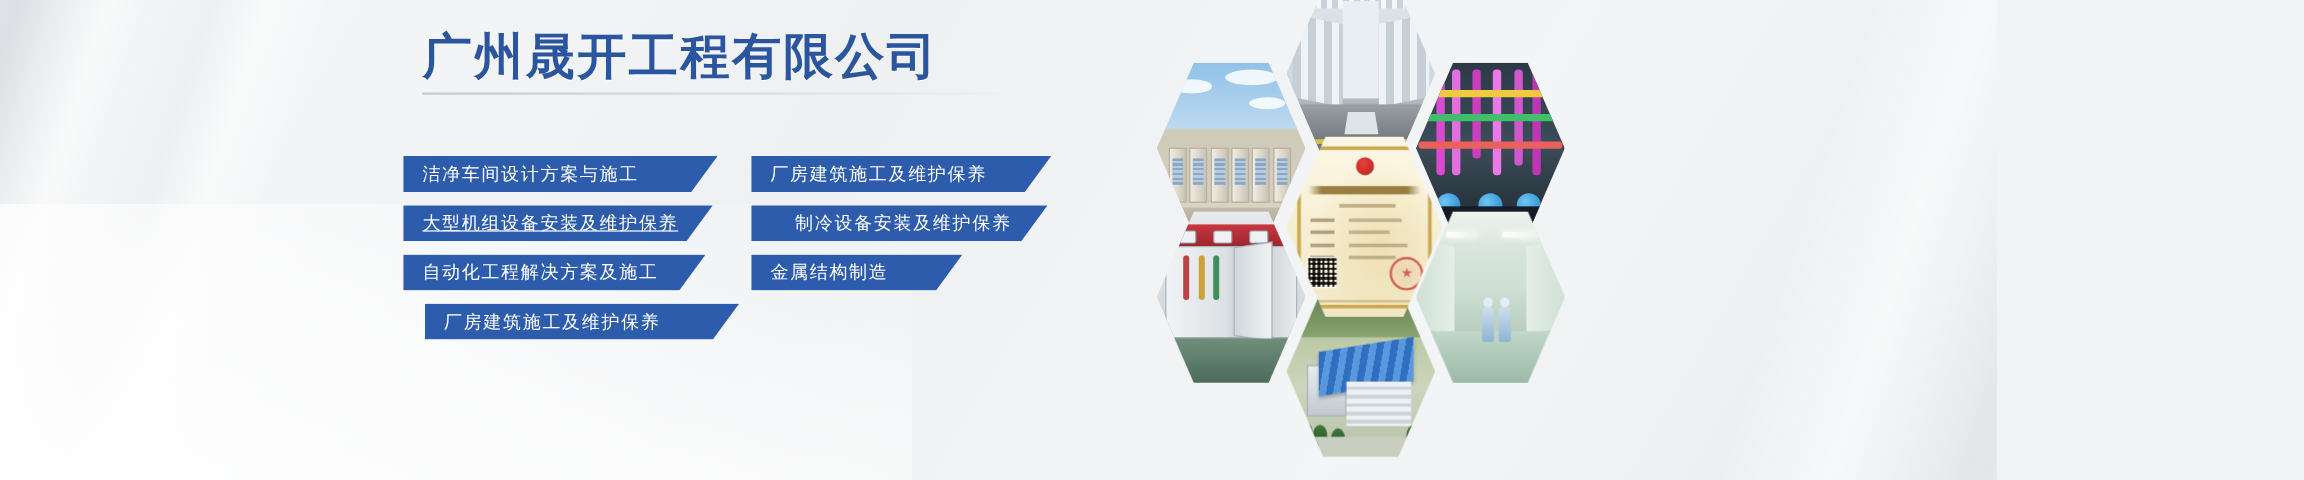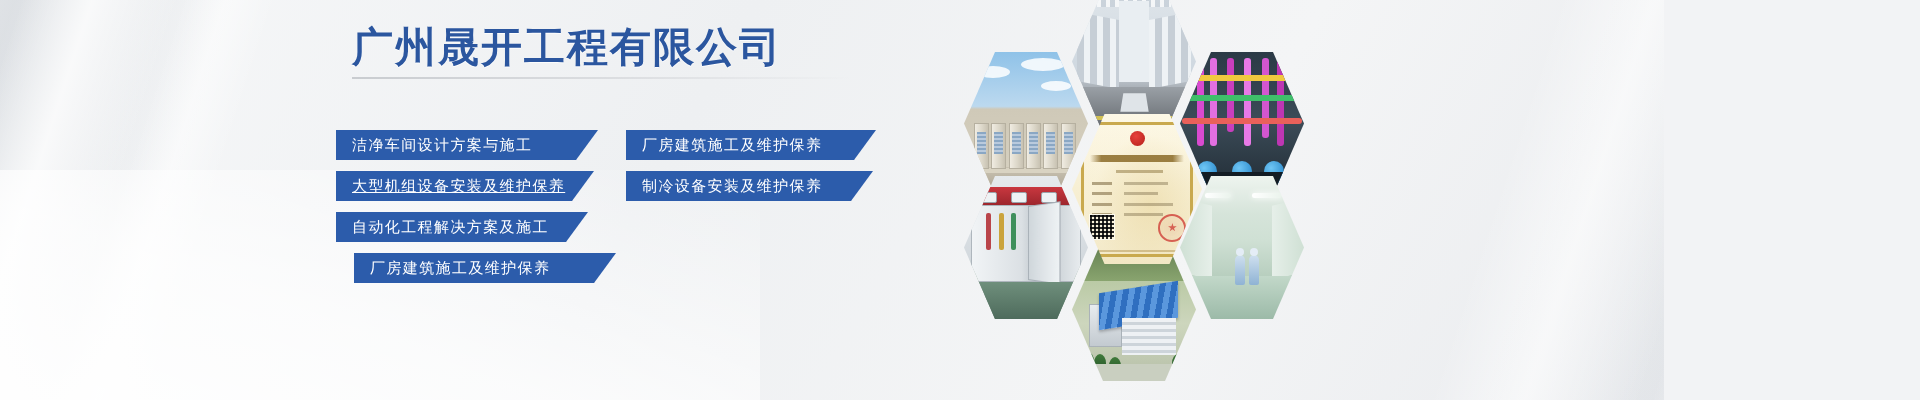--- a/index.html
+++ b/index.html
@@ -63,21 +63,21 @@
     box-sizing:border-box;
     clip-path:polygon(0 0, 100% 0, calc(100% - 22px) 100%, 0 100%);
     -webkit-clip-path:polygon(0 0, 100% 0, calc(100% - 22px) 100%, 0 100%);
     box-shadow:0 1px 2px rgba(40,70,120,.18);
   }
   .tag.w1{width:262px;}
   .tag.w2{width:258px;text-decoration:underline;}
   .tag.w3{width:252px;}
   .tag.w4{width:262px;margin-left:18px;}
   .tag.r1{width:250px;}
-  .tag.r2{width:247px;}
+  .tag.r2{width:247px;justify-content:flex-end;}
   .tag.r3{width:176px;}
   .tag .tlabel{display:block;}
 
   
   .hexwrap{position:absolute;left:940px;top:-4px;width:420px;height:410px;}
   .hex{
     position:absolute;width:124px;height:143px;
     clip-path:polygon(25% 0%,75% 0%,100% 50%,75% 100%,25% 100%,0% 50%);
     -webkit-clip-path:polygon(25% 0%,75% 0%,100% 50%,75% 100%,25% 100%,0% 50%);
     overflow:hidden;
@@ -238,20 +238,23 @@
       </div>
     </div>
 
     <div class="tagcol right">
       <div class="tag r1">
         <span class="tlabel">厂房建筑施工及维护保养</span>
       </div>
       <div class="tag r2">
         <span class="tlabel">制冷设备安装及维护保养</span>
       </div>
+      <div class="tag r3">
+        <span class="tlabel">金属结构制造</span>
+      </div>
     </div>
 
   </div>
 
   <div class="hexwrap">
 
     <div class="hex h-topleft">
       <div class="inner art-hvac">
         <div class="cloud" style="left:10%;top:10%;width:34px;height:12px;"></div>
         <div class="cloud" style="left:46%;top:4%;width:44px;height:13px;"></div>

